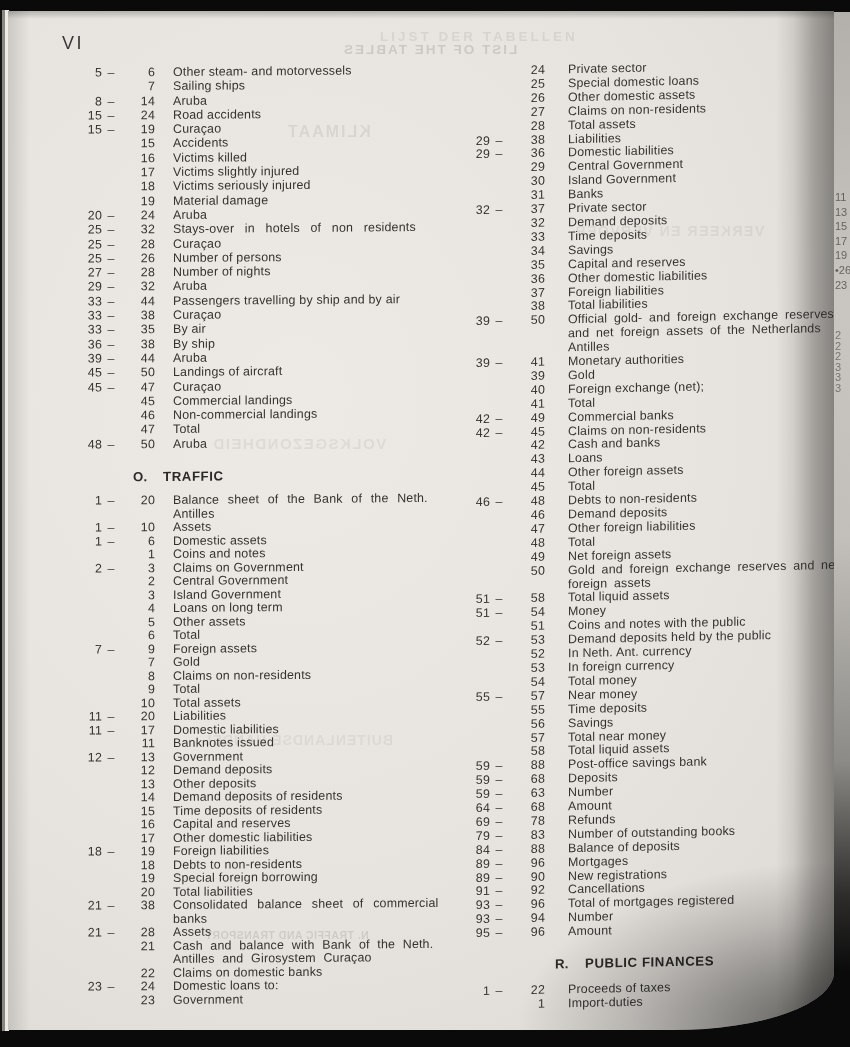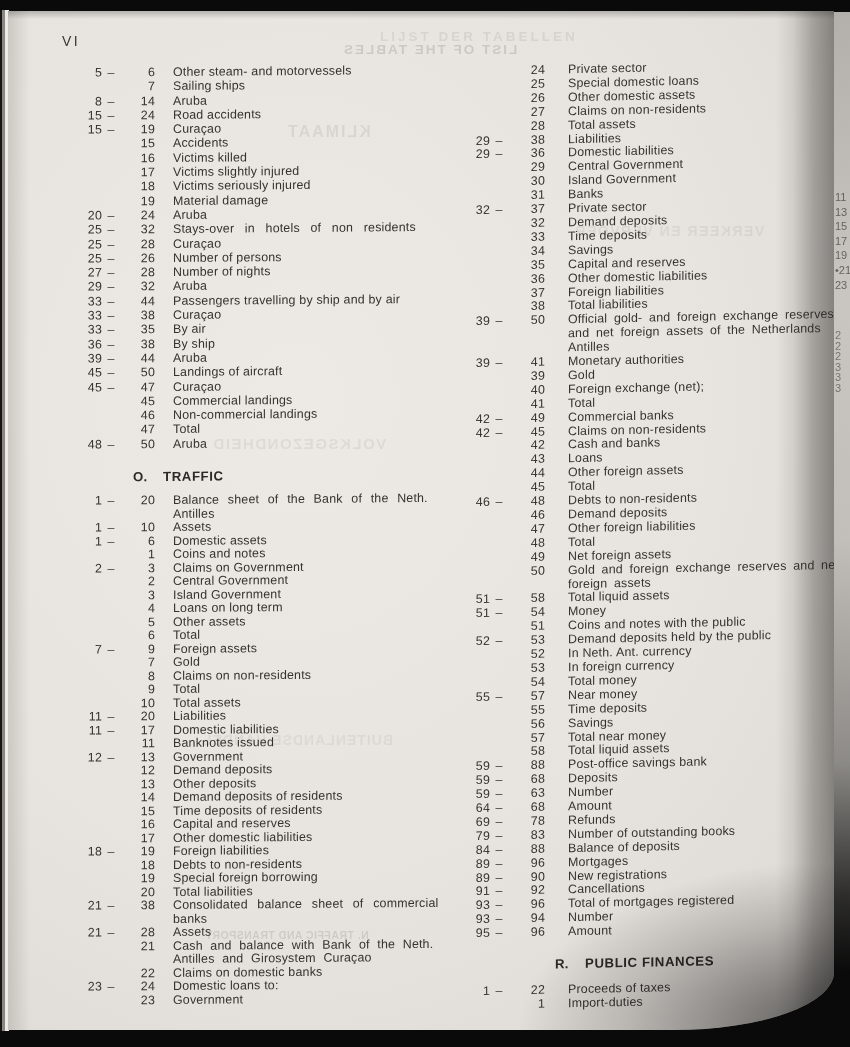--- a/index.html
+++ b/index.html
@@ -27,21 +27,21 @@
     color:#35332f;}
   .spine-shade{position:absolute;left:0;top:0;bottom:0;width:22px;z-index:6;pointer-events:none;
     background:linear-gradient(to right,rgba(0,0,0,.12),rgba(0,0,0,0));}
   .curl{position:absolute;right:0;top:0;bottom:0;width:58px;z-index:6;pointer-events:none;
     background:linear-gradient(to right,rgba(40,38,35,0) 0%,rgba(40,38,35,.10) 30%,rgba(40,38,35,.34) 65%,rgba(40,38,35,.50) 100%);}
   .corner-shade{position:absolute;right:0;bottom:0;width:320px;height:170px;z-index:6;pointer-events:none;
     background:radial-gradient(ellipse at 100% 100%,rgba(0,0,0,.60) 0%,rgba(0,0,0,.18) 45%,rgba(0,0,0,0) 70%);}
   .topbar-shade{position:absolute;left:0;top:0;width:100%;height:8px;z-index:6;pointer-events:none;
     background:linear-gradient(to bottom,rgba(0,0,0,.22),rgba(0,0,0,0));}
   
-  .pageno{position:absolute;left:54px;top:22px;font-size:14px;letter-spacing:2.5px;color:#3a3835;z-index:3;}
+  .pageno{position:absolute;left:54px;top:22px;font-size:18px;letter-spacing:2.5px;color:#3a3835;z-index:3;}
   
   .ghost{position:absolute;z-index:1;font-weight:bold;pointer-events:none;white-space:nowrap;color:#000;}
   .mir{transform:scaleX(-1);}
   .gt1{left:372px;top:18px;font-size:13.5px;letter-spacing:3px;opacity:.07;}
   .gt2{left:334px;top:31px;font-size:13.5px;letter-spacing:2px;opacity:.12;}
   .g1{left:278px;top:112px;font-size:16px;letter-spacing:2px;opacity:.07;}
   .g2{left:566px;top:212px;font-size:14px;letter-spacing:1.5px;opacity:.055;}
   .g3{left:204px;top:424px;font-size:15px;letter-spacing:1.5px;opacity:.06;}
   .g4{left:194px;top:721px;font-size:14px;letter-spacing:1px;opacity:.05;}
   .g5{left:197px;top:918px;font-size:10.5px;letter-spacing:.5px;opacity:.10;}
@@ -856,21 +856,21 @@
   <div class="corner-shade"></div>
 </div>
 
 <div class="next-edge">
   <div class="grp1">
       <span class="num">11</span>
       <span class="num">13</span>
       <span class="num">15</span>
       <span class="num">17</span>
       <span class="num">19</span>
-      <span class="num">•21</span>
+      <span class="num">•26</span>
       <span class="num">23</span>
     </div>
   <div class="grp2">
       <span class="num">2</span>
       <span class="num">2</span>
       <span class="num">2</span>
       <span class="num">3</span>
       <span class="num">3</span>
       <span class="num">3</span>
     </div>

